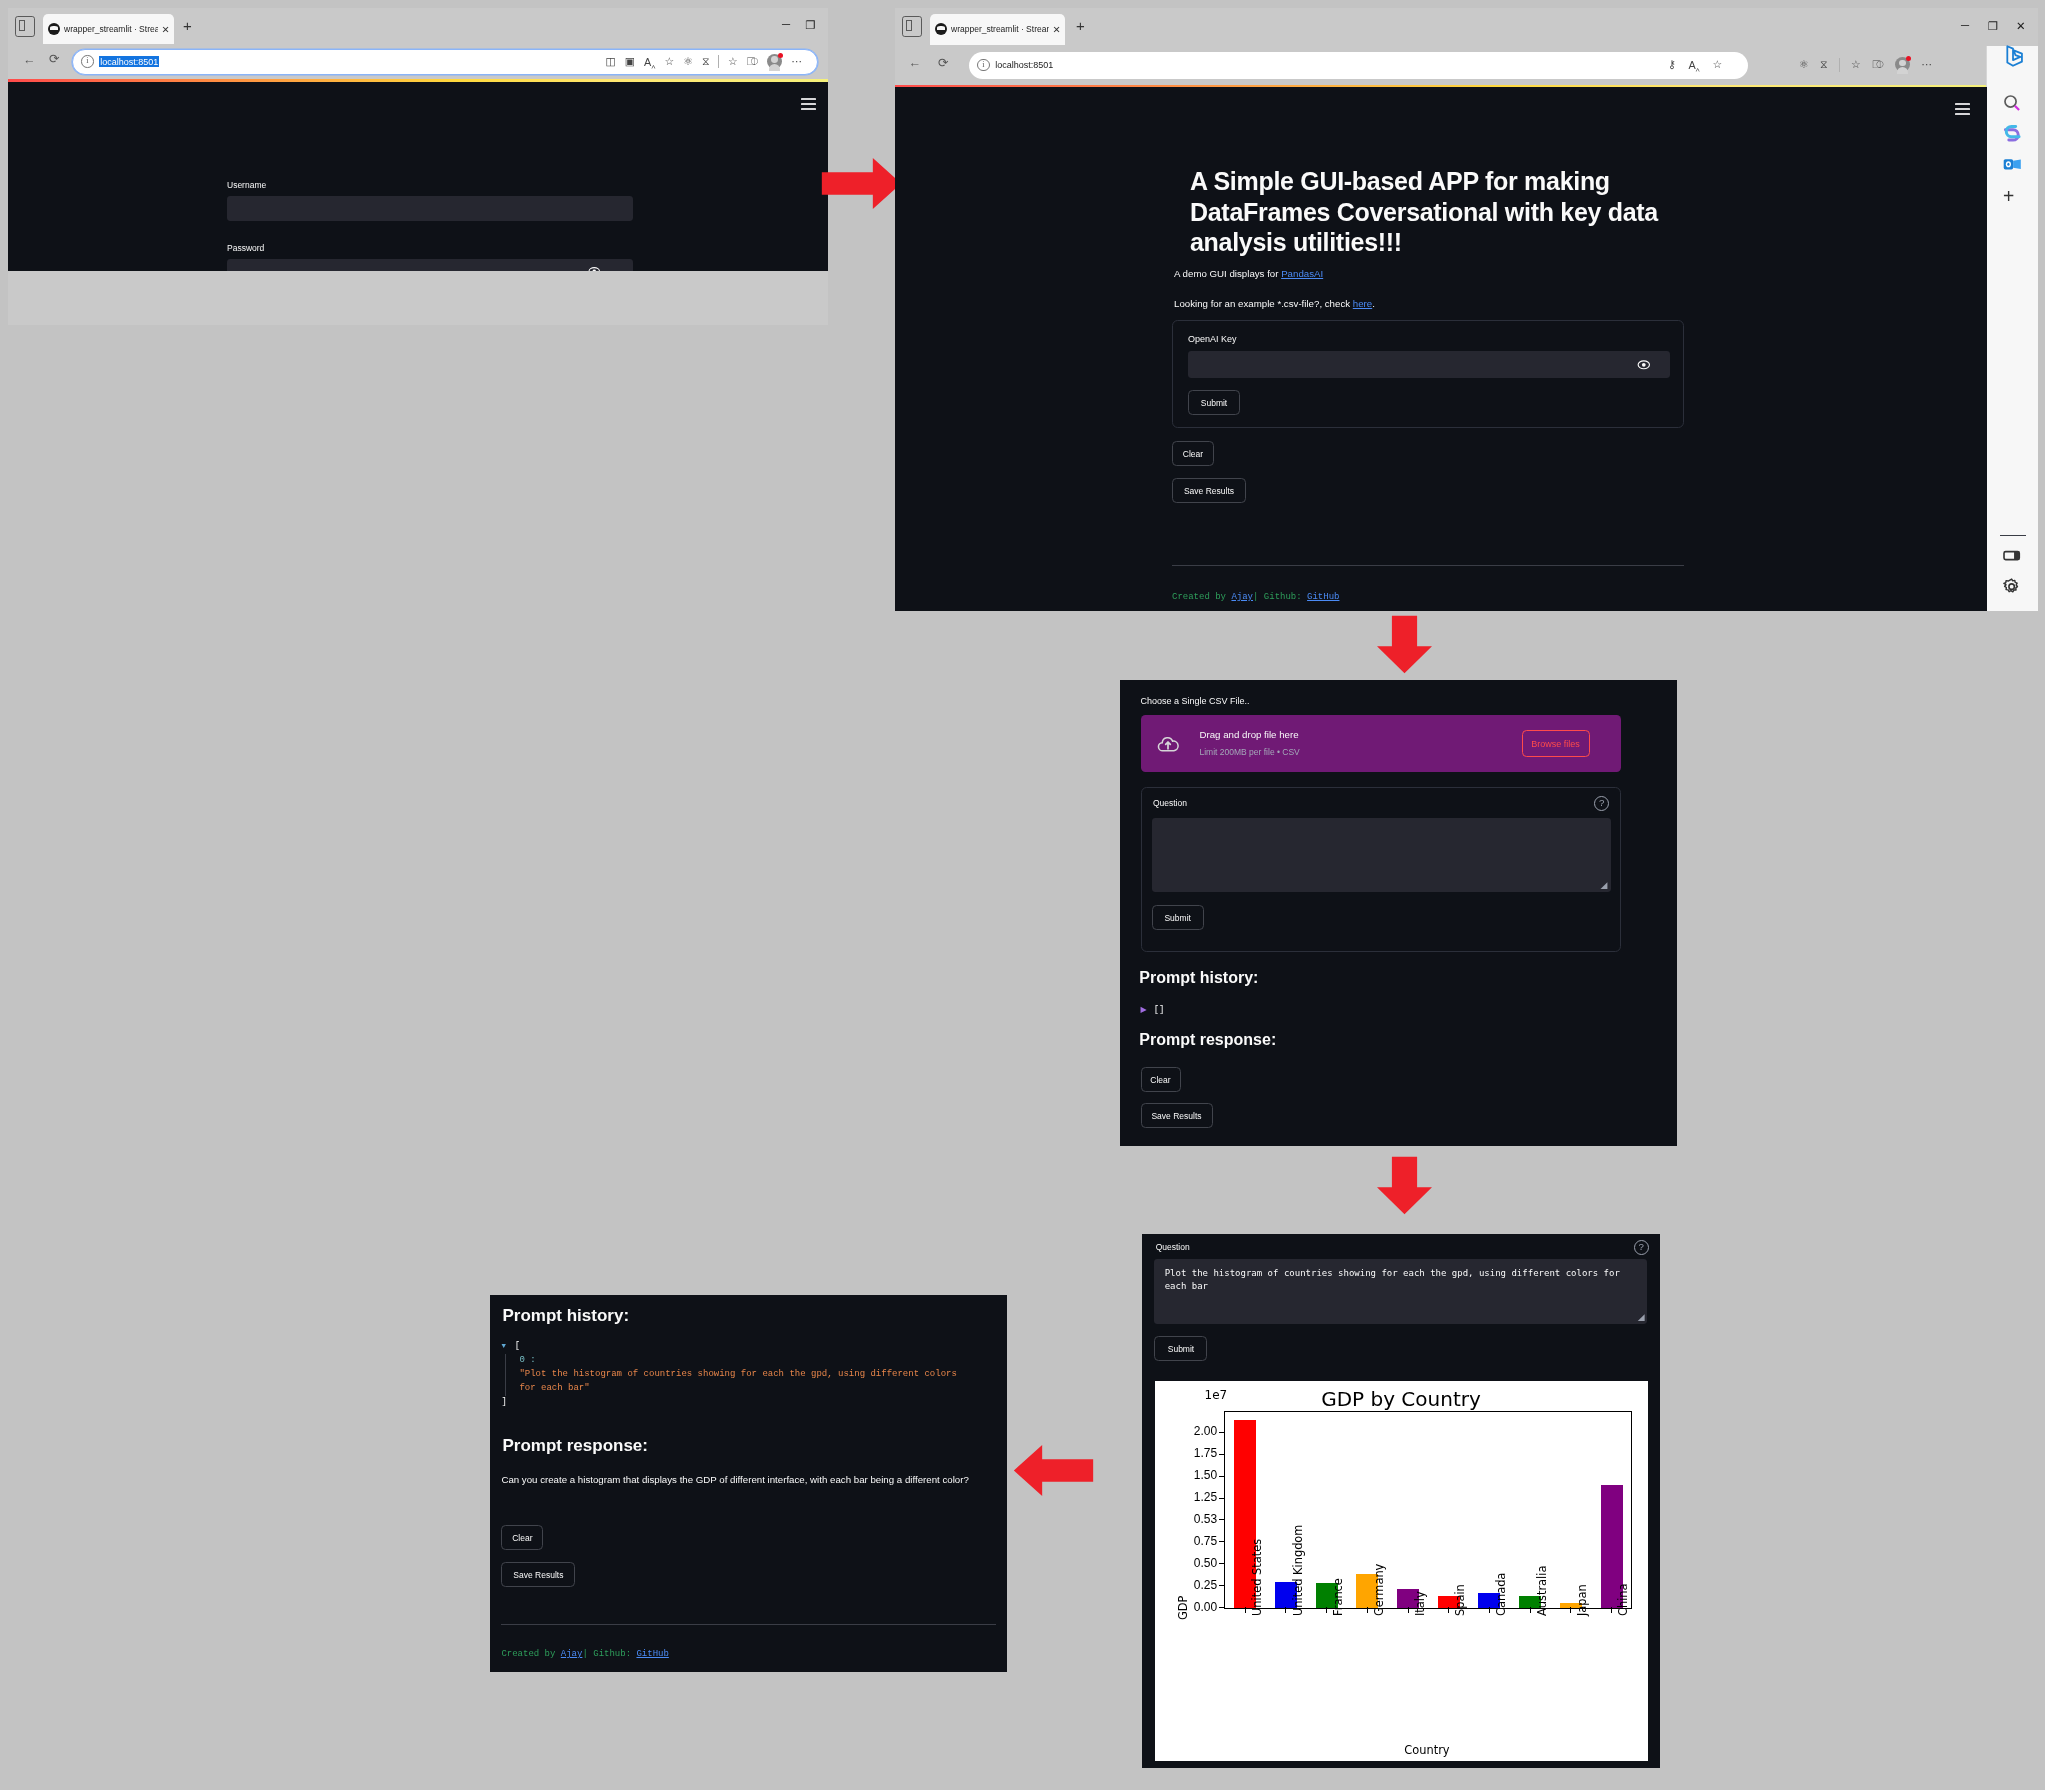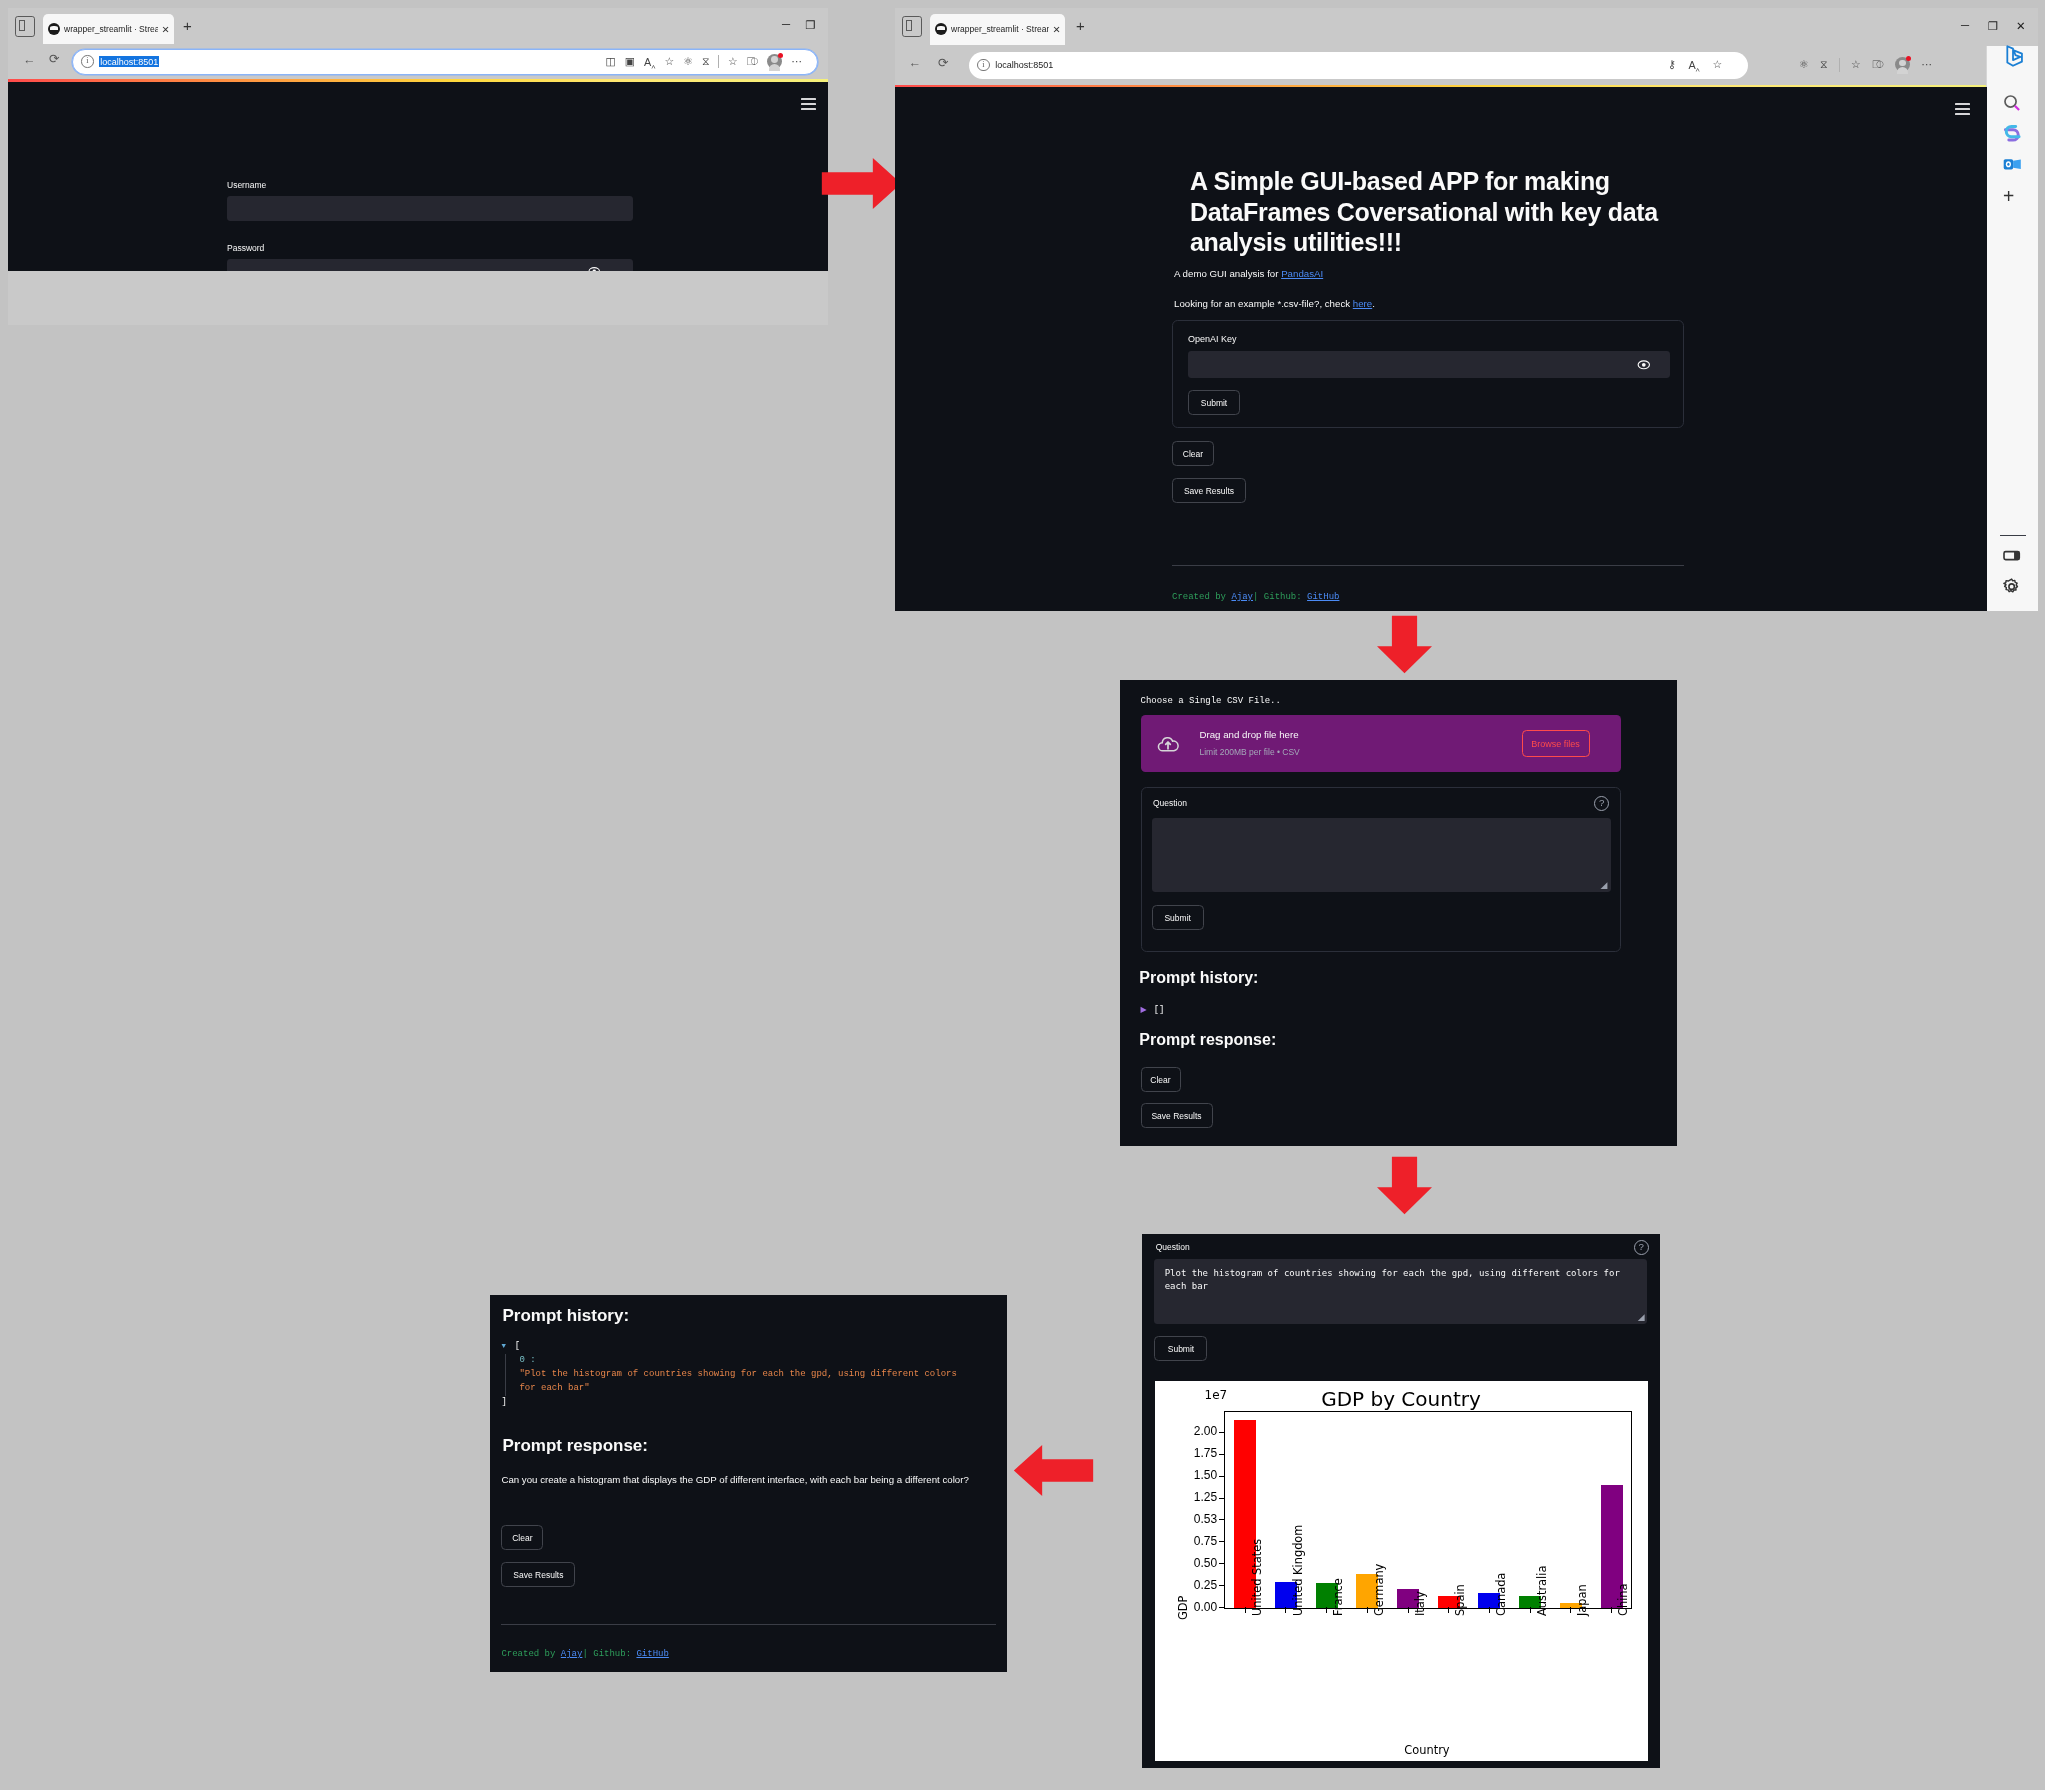--- a/index.html
+++ b/index.html
@@ -255,21 +255,21 @@
   <div class="stpage" style="position:absolute;left:0;top:79px;width:1092px;bottom:0;">
     <div class="hamb" style="right:17px;top:16px;">
       <i></i>
         <i></i>
         <i></i>
     </div>
 
     <h1 class="st-h1 abs" style="left:279px;top:63px;width:512px;font-size:25px;margin:16px;">A Simple GUI-based APP for making DataFrames Coversational with key data analysis utilities!!!</h1>
 
     <div class="st-p abs" style="left:279px;top:181px;font-size:9.7px;">
-      <span>A demo GUI analysis for </span><a class="st-link" href="#">PandasAI</a>
+      <span>A demo GUI displays for </span><a class="st-link" href="#">PandasAI</a>
     </div>
 
     <div class="st-p abs" style="left:279px;top:211px;font-size:9.7px;">
       <span>Looking for an example *.csv-file?, check </span><a class="st-link" href="#">here</a><span>.</span>
     </div>
 
     <div class="st-card abs" style="left:277px;top:233px;width:512px;height:108px;">
       <div class="st-label abs" style="left:15px;top:12.5px;font-size:9px;">OpenAI Key</div>
       <input class="st-input abs" type="password" style="left: 15px; top: 30px; width: 482px; height: 27px; color: rgb(250, 250, 250); font-size: 8.5px; padding: 0px 8px; outline: none; box-sizing: border-box;" value="">
       <span class="eyebtn" style="left:464px;top:37px;">
@@ -296,21 +296,21 @@
 </div>
 
 <div class="arrow" style="left:1373px;top:613px;">
   <svg width="63" height="63" viewBox="0 0 110 110" aria-label="arrow-down-icon">
     <polygon points="33,5 77,5 77,58 103,58 55,105 7,58 33,58" fill="#ee2029"></polygon>
   </svg>
 </div>
 
 <div class="stpage" style="position:absolute;left:1120px;top:680px;width:557px;height:466px;">
 
-  <div class="st-label abs" style="left:20.5px;top:16px;font-size:9px;font-family:Liberation Mono, monospace;">Choose a Single CSV File..</div>
+  <div class="st-label abs" style="left:20.5px;top:16px;font-size:9px;">Choose a Single CSV File..</div>
 
   <div class="dropzone abs" style="left:20.5px;top:35px;width:480px;height:57px;">
     <span class="abs" style="left:15px;top:18px;">
       <svg width="24" height="23" viewBox="0 0 24 24">
           <path d="M6.5 18.5A4.2 4.2 0 0 1 6 10.1a5.6 5.6 0 0 1 10.8-1.6A3.9 3.9 0 0 1 18.2 18.5z" fill="none" stroke="#d6d6d8" stroke-width="1.6"></path>
           <path d="M12 16.5V9.4M12 9.4l-2.4 2.5M12 9.4l2.4 2.5" stroke="#d6d6d8" stroke-width="1.8" fill="none" stroke-linecap="round"></path>
         </svg>
     </span>
     <div class="abs" style="left:59px;top:13.6px;color:#fafafa;font-size:9.7px;">Drag and drop file here</div>
     <div class="abs" style="left:59px;top:32px;color:#a3a8b8;font-size:8.5px;">Limit 200MB per file • CSV</div>

